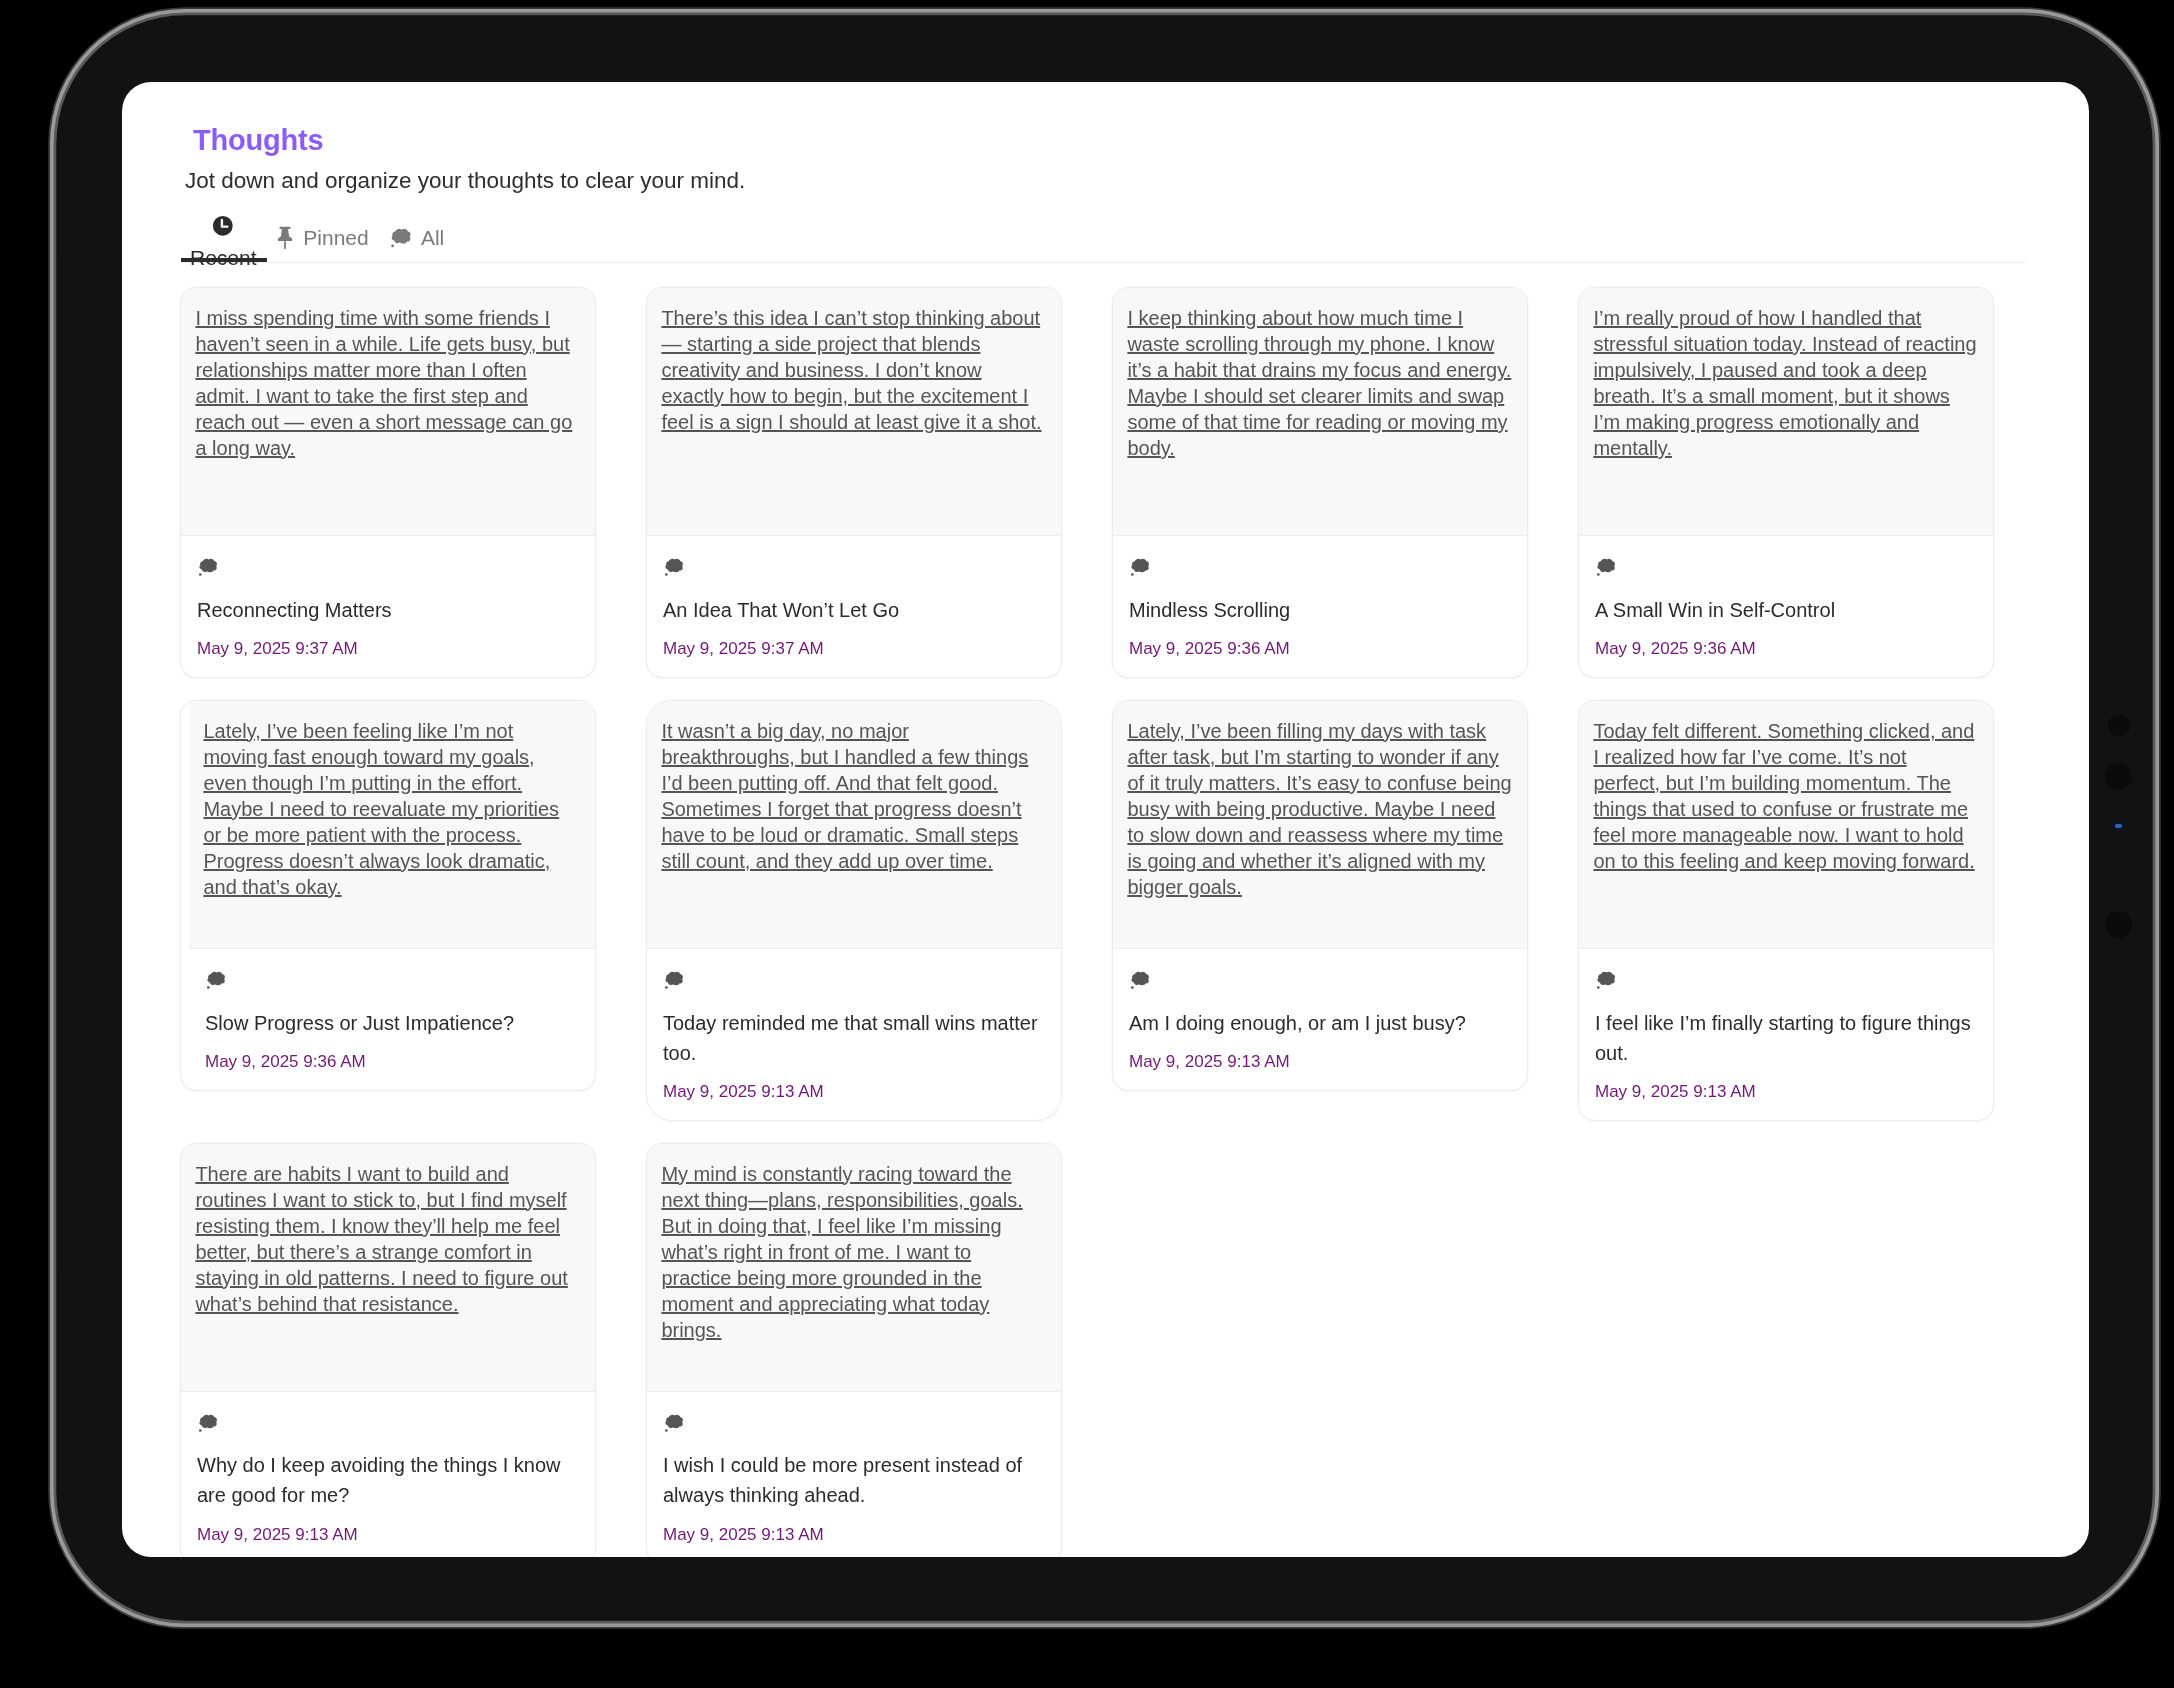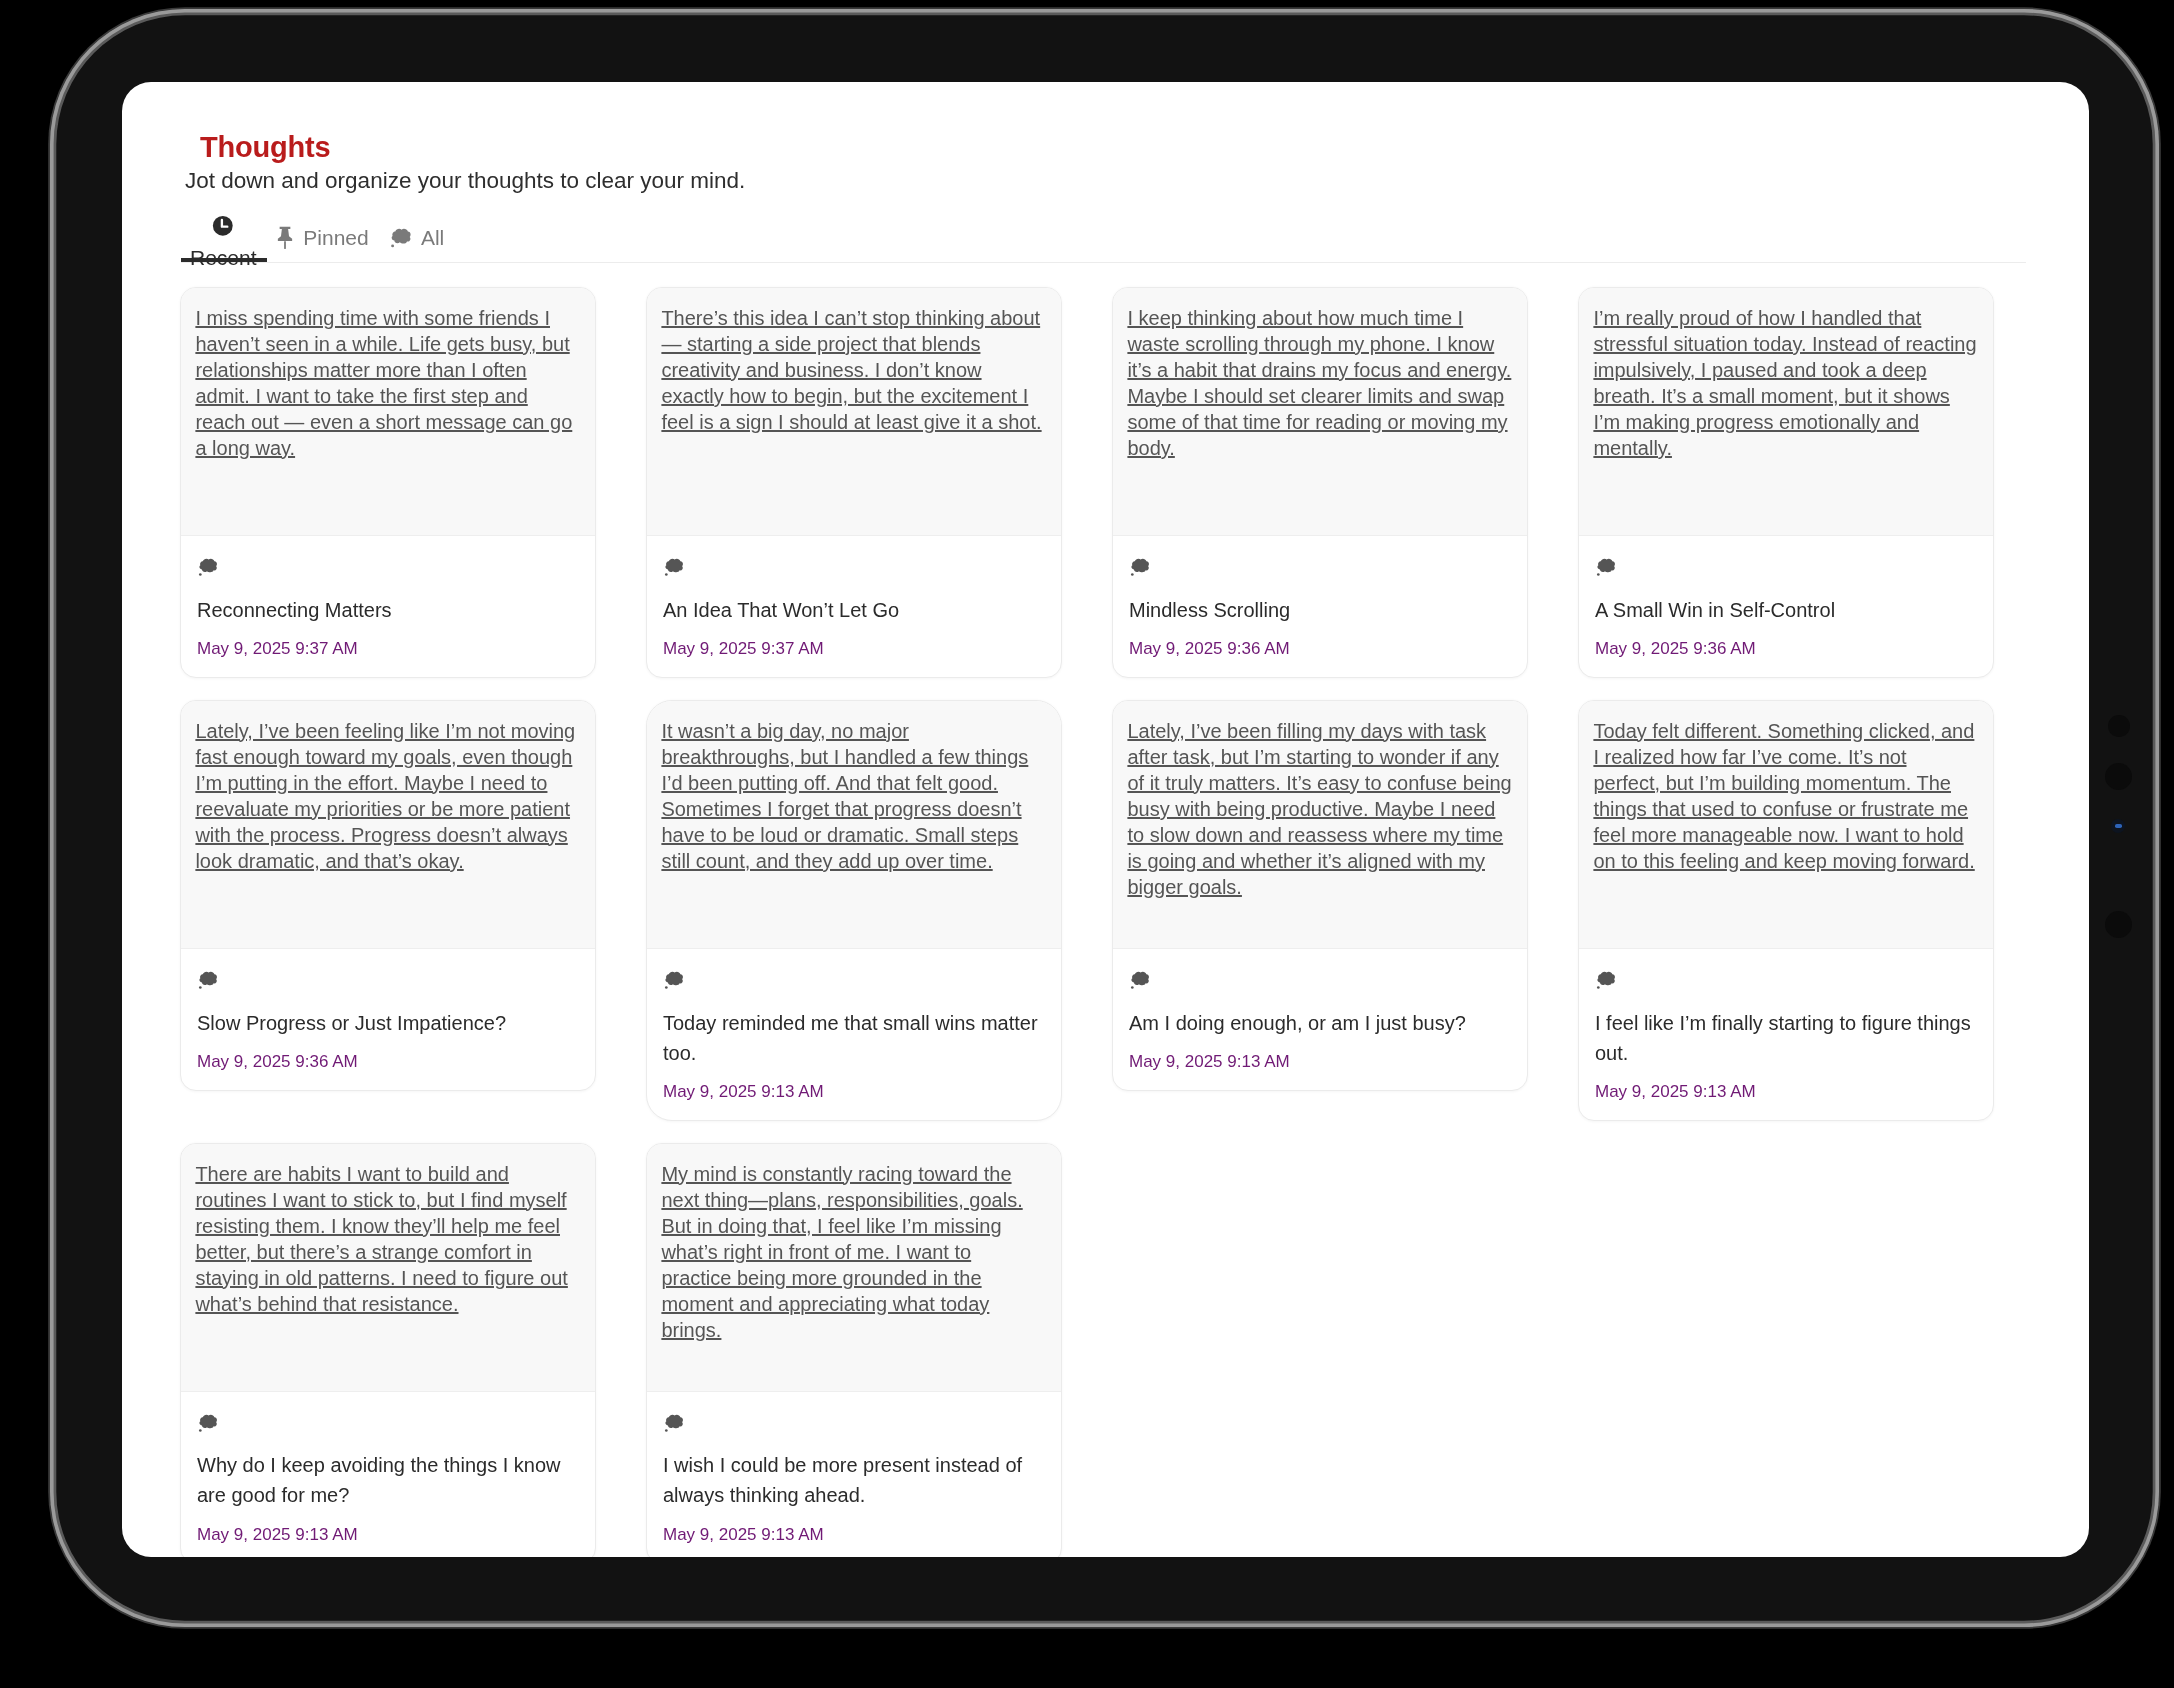--- a/index.html
+++ b/index.html
@@ -13,22 +13,22 @@
     box-shadow: inset 0 0 0 3.6px #9a9a9a, inset 0 0 0 6.3px #5a5a5a, 0 0 0 1.8px #3a3a3a;
   }
   .sensor { position: absolute; border-radius: 50%; background: #0b0b0b; }
   .sensor.cam { background: #0d1420; }
   .sensor.cam::after { content: ""; position: absolute; left: 3.6px; top: 4.5px; width: 7.2px; height: 4.5px; background: #2d63b8; border-radius: 1.8px; }
   .screen {
     position: absolute; left: 122px; top: 82px; width: 1967px; height: 1475px;
     background: #fff; border-radius: 29px; overflow: hidden;
   }
   .page-title {
-    position: absolute; left: 63px; top: 34px; margin: 15px;
-    font-size: 29px; font-weight: 700; color: #b91c1c; letter-spacing: -0.2px;
+    position: absolute; left: 63px; top: 34px; margin: 8px;
+    font-size: 29px; font-weight: 700; color: #8b5cf6; letter-spacing: -0.2px;
   }
   .page-subtitle {
     position: absolute; left: 63px; top: 86px; margin: 0;
     font-size: 22.5px; color: #2e2e2e;
   }
   .tabs {
     position: absolute; left: 59px; top: 133px; width: 1845px; height: 47px;
     border-bottom: 1.8px solid #ececec; display: flex; gap: 0;
   }
   .tab {
@@ -155,21 +155,21 @@
           <span><svg width="21.6" height="20" viewBox="0 0 26 24">
                 <path d="M7 5c1-3 5-4 7-2 2-2 6-1 7 2 3 0 4 4 2 6 2 2 0 6-3 5-1 3-6 3-8 1-2 2-6 1-6-2-3 0-4-4-2-5-1-3 1-5 3-5z" fill="#555"></path>
                 <circle cx="4" cy="21" r="1.6" fill="#555"></circle>
               </svg></span>
           <span class="card-title">A Small Win in Self-Control</span>
         </div>
         <div class="card-date">May 9, 2025 9:36 AM</div>
       </div>
     </div>
 
-    <div class="card" style="min-height:383px;">
+    <div class="card" style="min-height:383px;padding-left:8px;">
       <div class="card-preview">Lately, I’ve been feeling like I’m not moving fast enough toward my goals, even though I’m putting in the effort. Maybe I need to reevaluate my priorities or be more patient with the process. Progress doesn’t always look dramatic, and that’s okay.</div>
       <div class="card-footer">
         <div class="card-title-row">
           <span><svg width="21.6" height="20" viewBox="0 0 26 24">
                 <path d="M7 5c1-3 5-4 7-2 2-2 6-1 7 2 3 0 4 4 2 6 2 2 0 6-3 5-1 3-6 3-8 1-2 2-6 1-6-2-3 0-4-4-2-5-1-3 1-5 3-5z" fill="#555"></path>
                 <circle cx="4" cy="21" r="1.6" fill="#555"></circle>
               </svg></span>
           <span class="card-title">Slow Progress or Just Impatience?</span>
         </div>
         <div class="card-date">May 9, 2025 9:36 AM</div>

